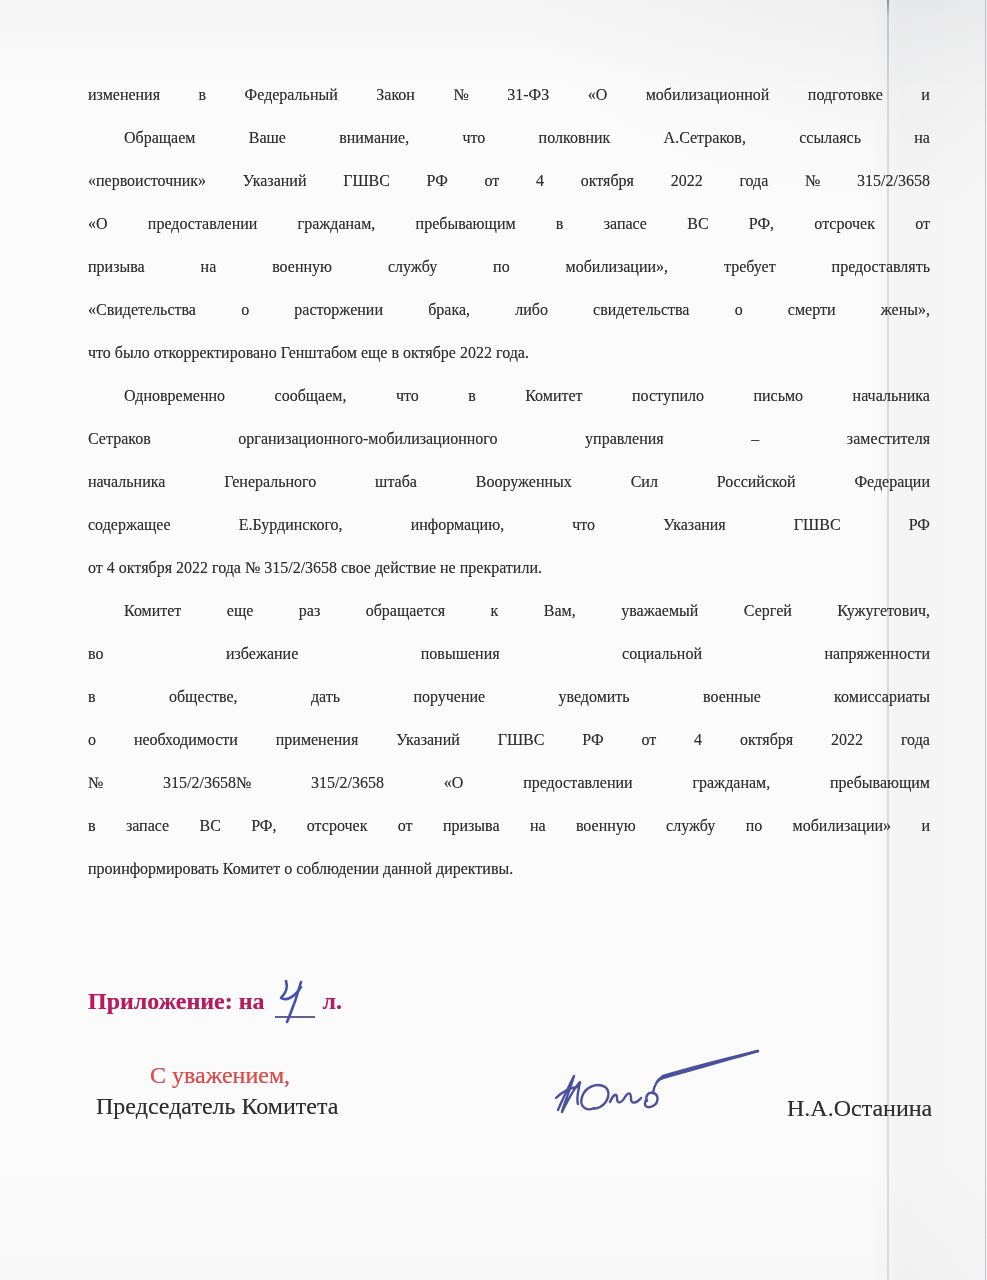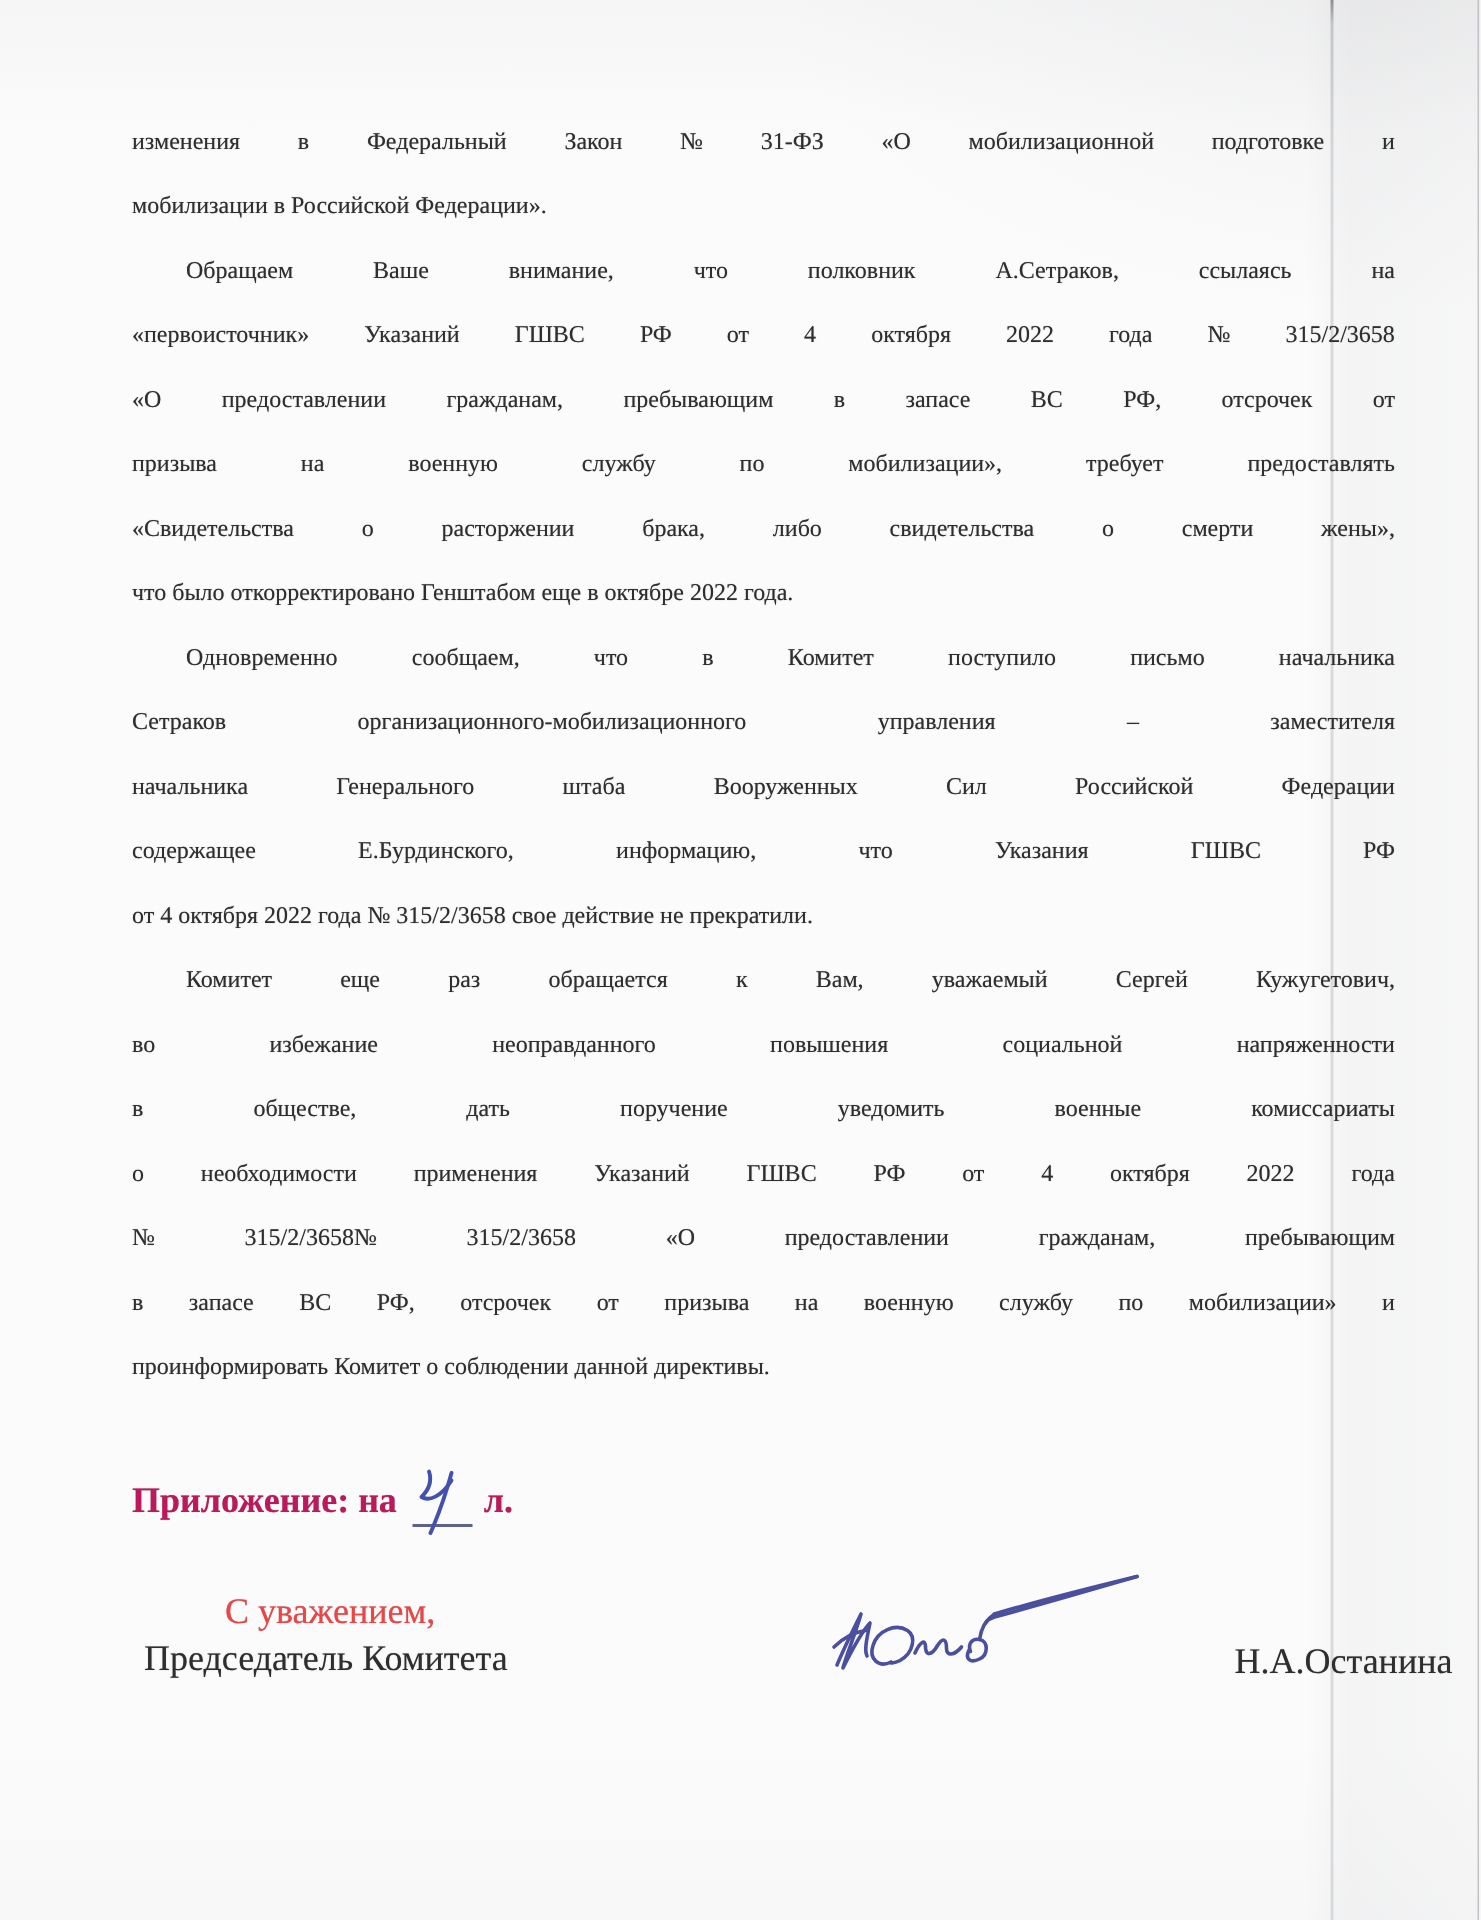--- a/index.html
+++ b/index.html
@@ -70,21 +70,20 @@
   }
   .closing-title{
     position:absolute;left:96px;top:1093px;
     color:#2e2e2e;font-size:24px;
     text-shadow:0 0 0.6px rgba(46,46,46,.5);
   }
   .signer-name{
     position:absolute;left:787px;top:1095px;
     color:#2e2e2e;font-size:24px;
     text-shadow:0 0 0.6px rgba(46,46,46,.5);
-    margin-left:36px;
   }
   .signature{
     position:absolute;left:550px;top:1042px;
     width:215px;height:78px;
   }
 </style>
 </head>
 <body>
 
 <div class="page">
@@ -99,21 +98,20 @@
         <span>в</span>
         <span>Федеральный</span>
         <span>Закон</span>
         <span>№</span>
         <span>31-ФЗ</span>
         <span>«О</span>
         <span>мобилизационной</span>
         <span>подготовке</span>
         <span>и</span>
       </div>
-      <div class="line last">мобилизации в Российской Федерации».</div>
       <div class="line justified indent">
         <span>Обращаем</span>
         <span>Ваше</span>
         <span>внимание,</span>
         <span>что</span>
         <span>полковник</span>
         <span>А.Сетраков,</span>
         <span>ссылаясь</span>
         <span>на</span>
       </div>
@@ -207,21 +205,20 @@
         <span>обращается</span>
         <span>к</span>
         <span>Вам,</span>
         <span>уважаемый</span>
         <span>Сергей</span>
         <span>Кужугетович,</span>
       </div>
       <div class="line justified">
         <span>во</span>
         <span>избежание</span>
-        <span>неоправданного</span>
         <span>повышения</span>
         <span>социальной</span>
         <span>напряженности</span>
       </div>
       <div class="line justified">
         <span>в</span>
         <span>обществе,</span>
         <span>дать</span>
         <span>поручение</span>
         <span>уведомить</span>

